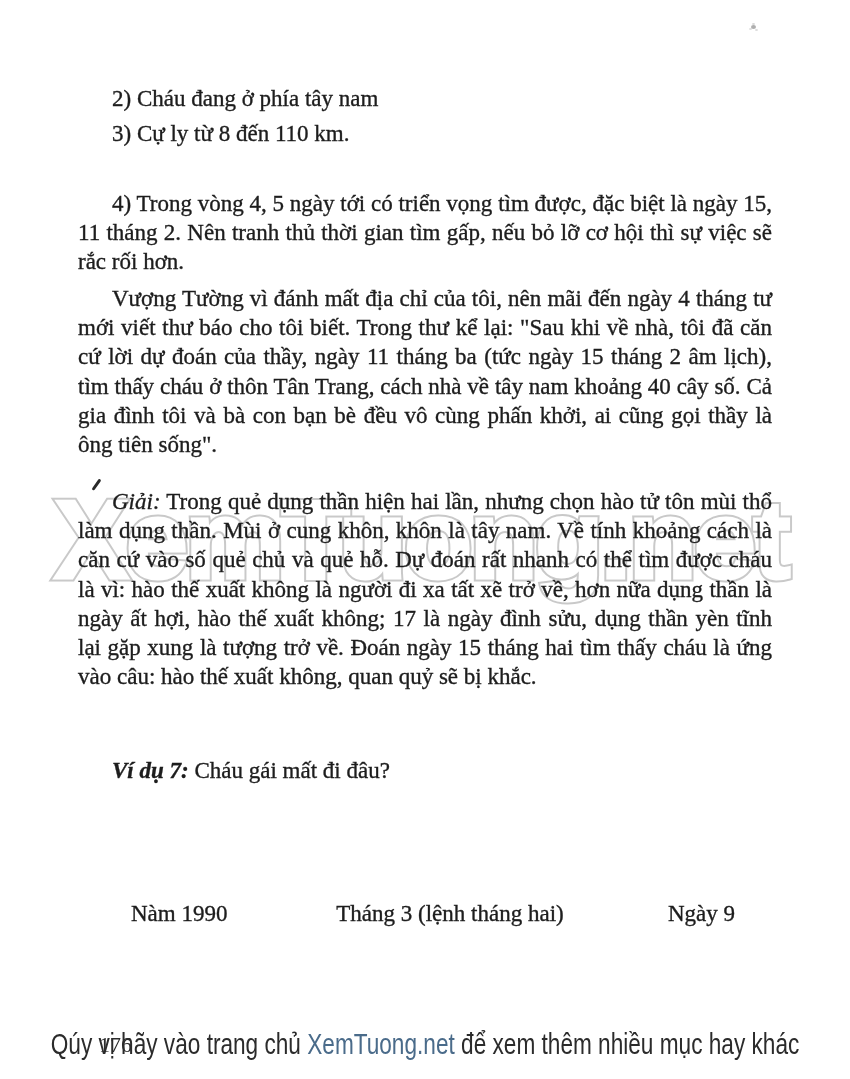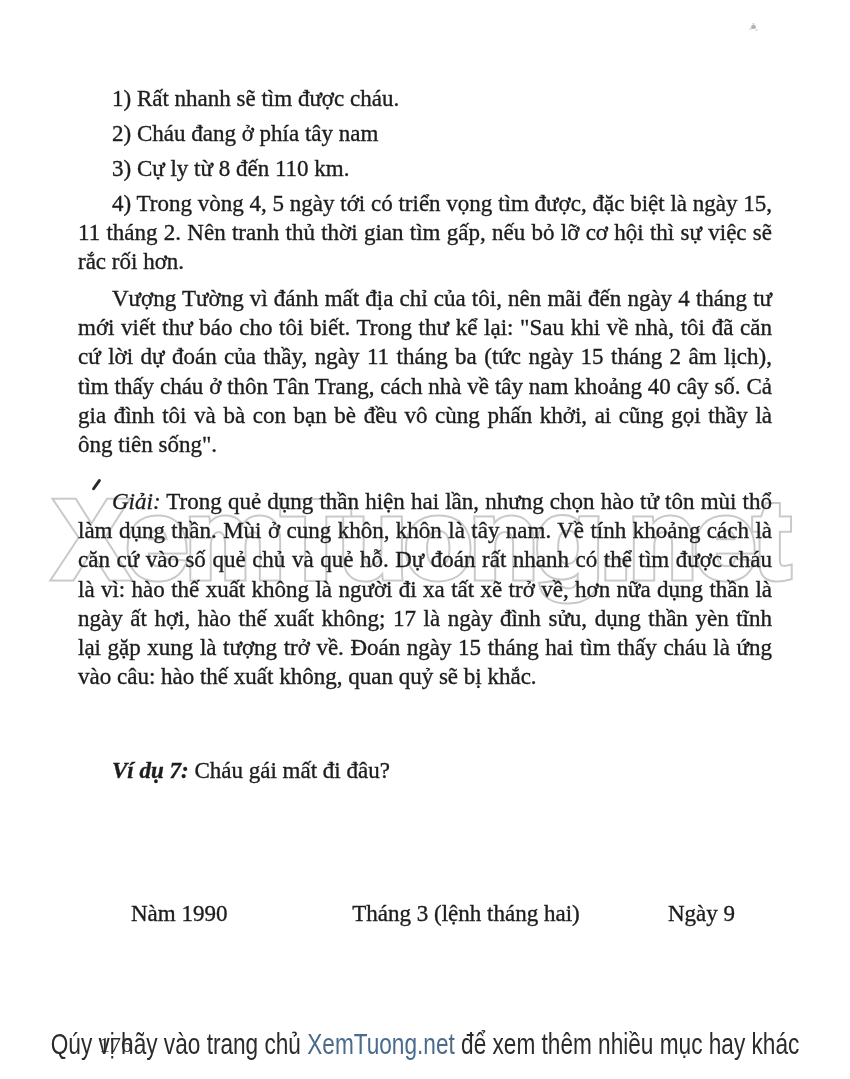--- a/index.html
+++ b/index.html
@@ -45,21 +45,21 @@
   
   .date-table{
     position:absolute;left:78px;top:901px;width:694px;height:80px;
     z-index:2;font-size:23px;text-decoration:underline;-webkit-text-stroke:0.35px #1d1d1d;
   }
   .drow{position:absolute;left:0;width:100%;height:34px;}
   .drow-1{top:0;}
   .drow-2{top:38px;}
   .dcell{position:absolute;white-space:nowrap;}
   .dcell-left{left:53px;}
-  .dcell-center{left:388px;transform:translateX(-50%);}
+  .dcell-center{left:372px;transform:translateX(-50%);}
   .dcell-right{left:590px;}
   
   .page-number{
     position:absolute;left:99px;top:1032px;z-index:2;
     font-size:22px;color:#2b2b2b;
   }
   .footer{
     position:absolute;left:50%;top:1028px;z-index:3;
     transform:translateX(-50%) scaleX(0.78);
     transform-origin:center top;
@@ -85,21 +85,20 @@
 <body>
 
 <div class="page">
 
   <div class="watermark">
     <span class="wm-layer wm-back">XemTuong.net</span>
     <span class="wm-layer wm-front">XemTuong.net</span>
   </div>
 
   <div class="tblock" style="top:84px;">
-    <div class="litem">1) Rất nhanh sẽ tìm được cháu.</div>
     <div class="litem">2) Cháu đang ở phía tây nam</div>
     <div class="litem">3) Cự ly từ 8 đến 110 km.</div>
   </div>
 
   <div class="tblock indent" style="top:189px;">4) Trong vòng 4, 5 ngày tới có triển vọng tìm được, đặc biệt là ngày 15, 11 tháng 2. Nên tranh thủ thời gian tìm gấp, nếu bỏ lỡ cơ hội thì sự việc sẽ rắc rối hơn.</div>
 
   <div class="tblock indent" style="top:284px;">Vượng Tường vì đánh mất địa chỉ của tôi, nên mãi đến ngày 4 tháng tư mới viết thư báo cho tôi biết. Trong thư kể lại: "Sau khi về nhà, tôi đã căn cứ lời dự đoán của thầy, ngày 11 tháng ba (tức ngày 15 tháng 2 âm lịch), tìm thấy cháu ở thôn Tân Trang, cách nhà về tây nam khoảng 40 cây số. Cả gia đình tôi và bà con bạn bè đều vô cùng phấn khởi, ai cũng gọi thầy là ông tiên sống".</div>
 
   <div class="tblock indent" style="top:487px;">
     <span class="lead-italic">Giải:</span><span> Trong quẻ dụng thần hiện hai lần, nhưng chọn hào tử tôn mùi thổ làm dụng thần. Mùi ở cung khôn, khôn là tây nam. Về tính khoảng cách là căn cứ vào số quẻ chủ và quẻ hỗ. Dự đoán rất nhanh có thể tìm được cháu là vì: hào thế xuất không là người đi xa tất xẽ trở về, hơn nữa dụng thần là ngày ất hợi, hào thế xuất không; 17 là ngày đình sửu, dụng thần yèn tĩnh lại gặp xung là tượng trở về. Đoán ngày 15 tháng hai tìm thấy cháu là ứng vào câu: hào thế xuất không, quan quỷ sẽ bị khắc.</span>

